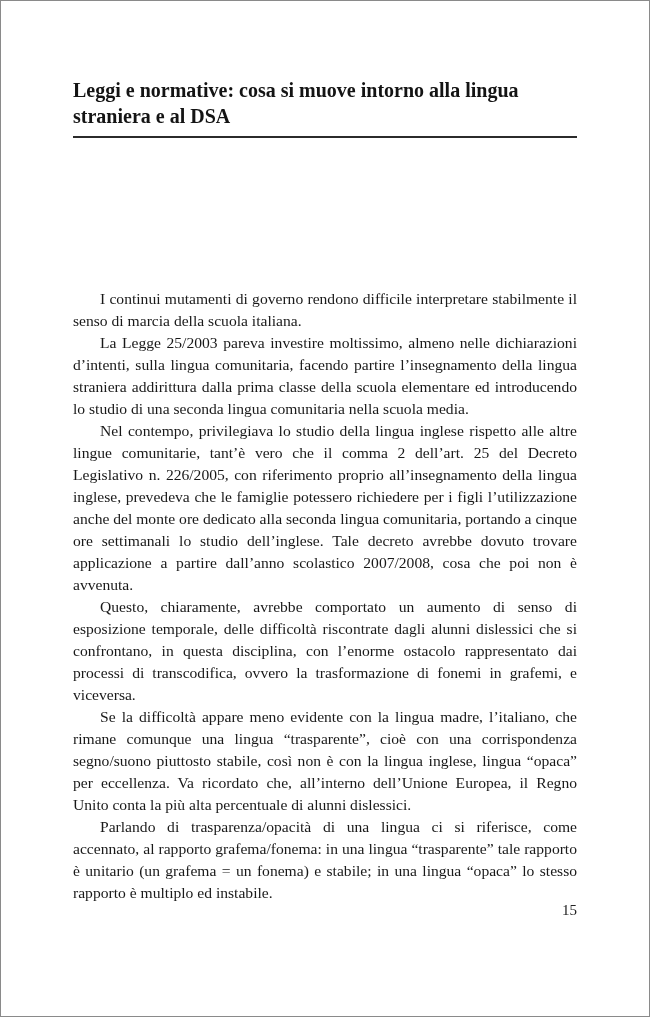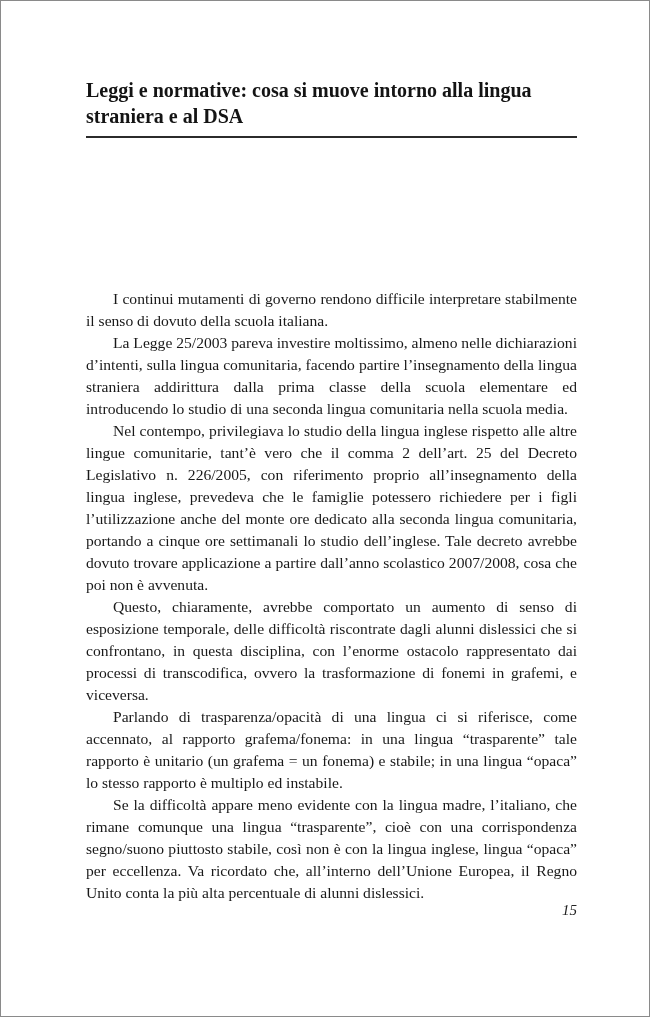--- a/index.html
+++ b/index.html
@@ -10,21 +10,20 @@
   .page {
     position: relative;
     width: 650px;
     height: 1017px;
     box-sizing: border-box;
     background: #ffffff;
     border: 1px solid #8a8a8a;
     font-family: "Liberation Serif", serif;
     color: #1a1a1a;
     overflow: hidden;
-    padding-left: 13px;
   }
   .content {
     margin: 0 72px;
   }
   .chapter-title {
     margin: 76px 0 0 0;
     font-size: 20px;
     font-weight: bold;
     line-height: 1.3;
     color: #141414;
@@ -44,33 +43,32 @@
     text-align: justify;
     text-indent: 27px;
     color: #191919;
   }
   .page-number {
     position: absolute;
     right: 72px;
     top: 901px;
     font-size: 15px;
     color: #222222;
-    font-style: italic;
   }
 </style>
 </head>
 <body>
 
 <div class="page">
   <div class="content">
     <h1 class="chapter-title">Leggi e normative: cosa si muove intorno alla lingua straniera e al DSA</h1>
     <hr class="title-rule">
     <div class="body-text">
-      <p>I continui mutamenti di governo rendono difficile interpretare stabilmente il senso di dovuto della scuola italiana.</p>
+      <p>I continui mutamenti di governo rendono difficile interpretare stabilmente il senso di marcia della scuola italiana.</p>
       <p>La Legge 25/2003 pareva investire moltissimo, almeno nelle dichiarazioni d’intenti, sulla lingua comunitaria, facendo partire l’insegnamento della lingua straniera addirittura dalla prima classe della scuola elementare ed introducendo lo studio di una seconda lingua comunitaria nella scuola media.</p>
       <p>Nel contempo, privilegiava lo studio della lingua inglese rispetto alle altre lingue comunitarie, tant’è vero che il comma 2 dell’art. 25 del Decreto Legislativo n. 226/2005, con riferimento proprio all’insegnamento della lingua inglese, prevedeva che le famiglie potessero richiedere per i figli l’utilizzazione anche del monte ore dedicato alla seconda lingua comunitaria, portando a cinque ore settimanali lo studio dell’inglese. Tale decreto avrebbe dovuto trovare applicazione a partire dall’anno scolastico 2007/2008, cosa che poi non è avvenuta.</p>
       <p>Questo, chiaramente, avrebbe comportato un aumento di senso di esposizione temporale, delle difficoltà riscontrate dagli alunni dislessici che si confrontano, in questa disciplina, con l’enorme ostacolo rappresentato dai processi di transcodifica, ovvero la trasformazione di fonemi in grafemi, e viceversa.</p>
+      <p>Se la difficoltà appare meno evidente con la lingua madre, l’italiano, che rimane comunque una lingua “trasparente”, cioè con una corrispondenza segno/suono piuttosto stabile, così non è con la lingua inglese, lingua “opaca” per eccellenza. Va ricordato che, all’interno dell’Unione Europea, il Regno Unito conta la più alta percentuale di alunni dislessici.</p>
       <p>Parlando di trasparenza/opacità di una lingua ci si riferisce, come accennato, al rapporto grafema/fonema: in una lingua “trasparente” tale rapporto è unitario (un grafema = un fonema) e stabile; in una lingua “opaca” lo stesso rapporto è multiplo ed instabile.</p>
-      <p>Se la difficoltà appare meno evidente con la lingua madre, l’italiano, che rimane comunque una lingua “trasparente”, cioè con una corrispondenza segno/suono piuttosto stabile, così non è con la lingua inglese, lingua “opaca” per eccellenza. Va ricordato che, all’interno dell’Unione Europea, il Regno Unito conta la più alta percentuale di alunni dislessici.</p>
     </div>
   </div>
   <div class="page-number">15</div>
 </div>
 
 </body></html>

